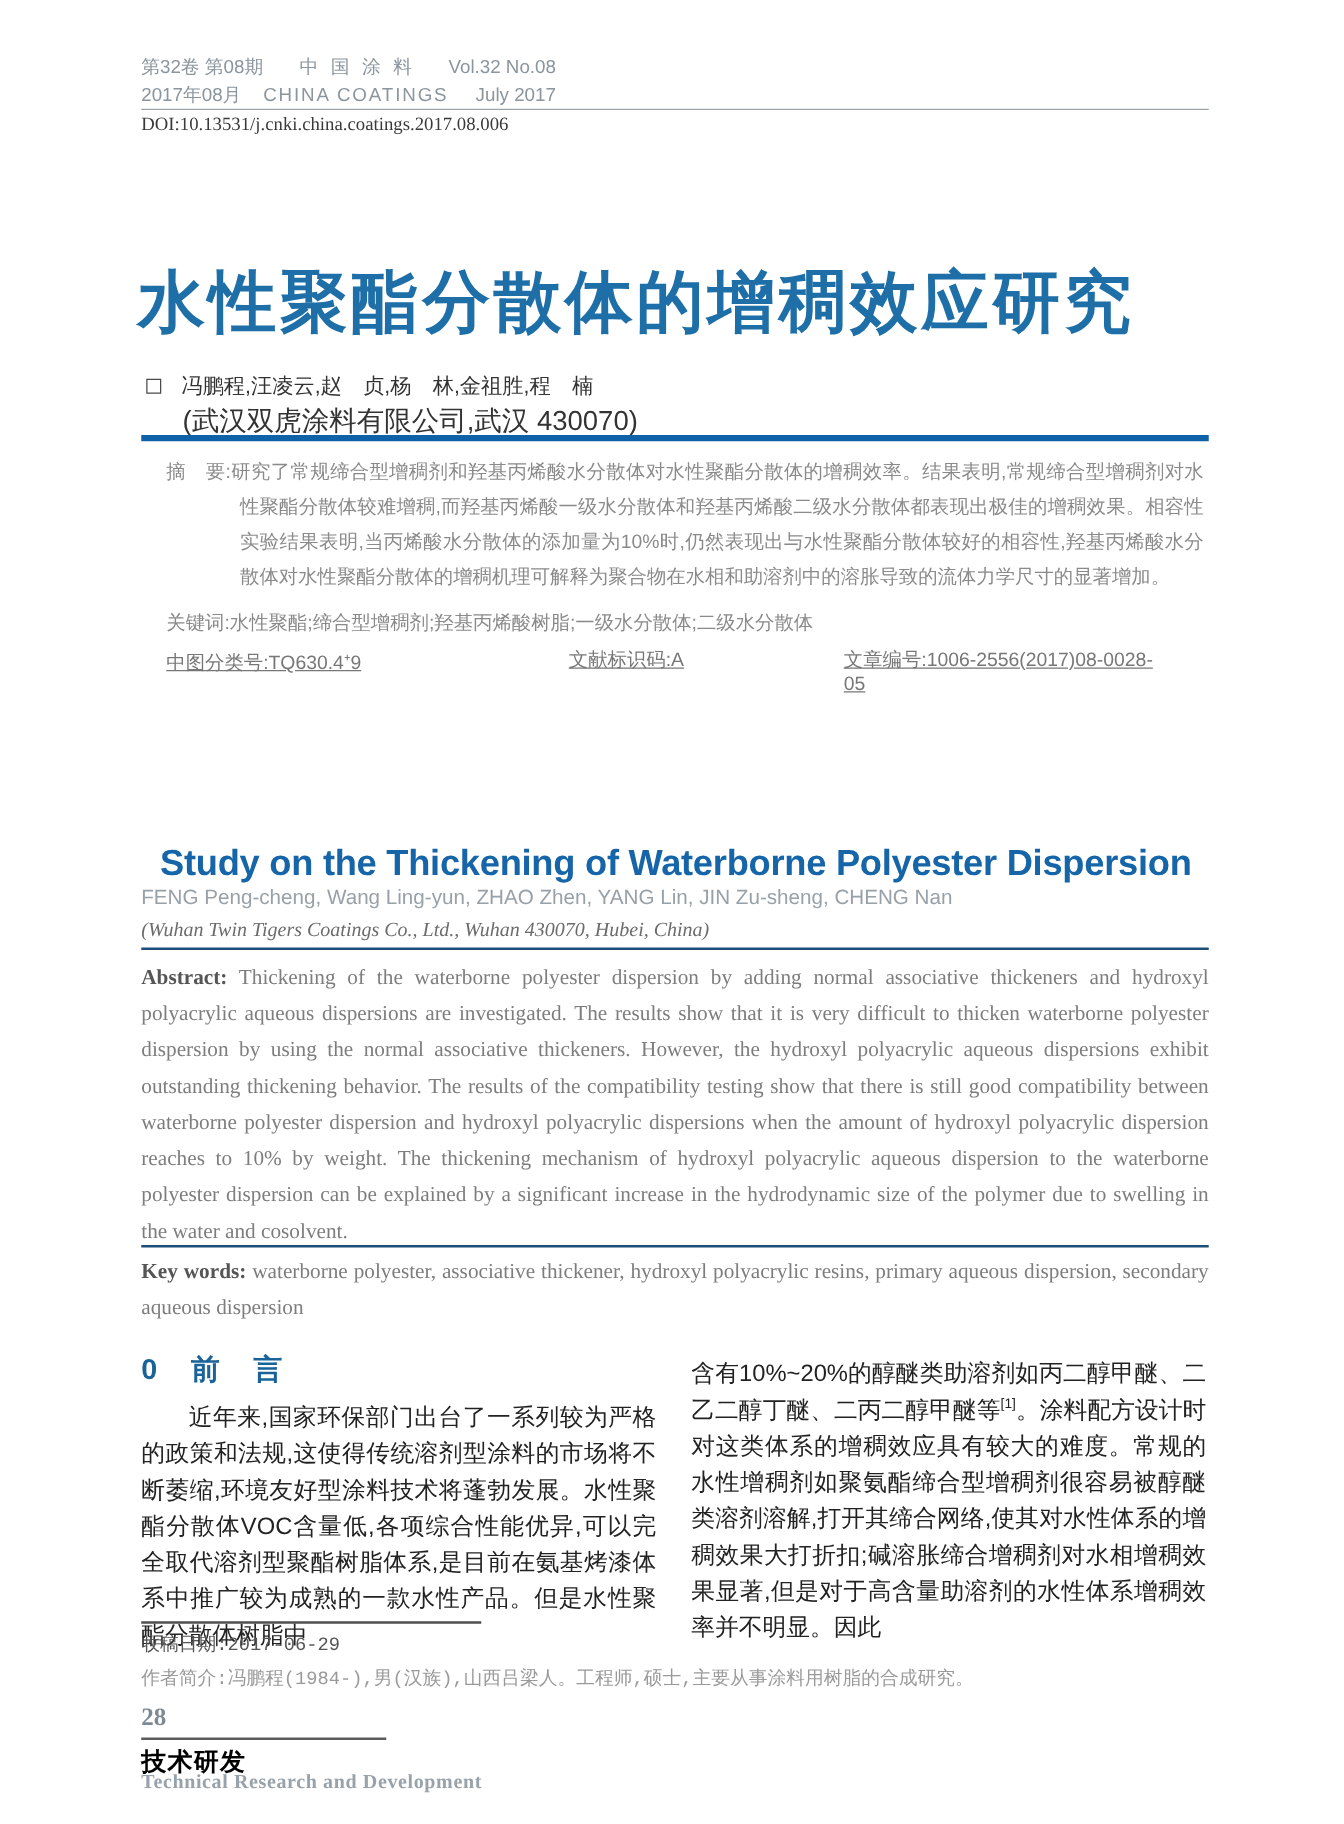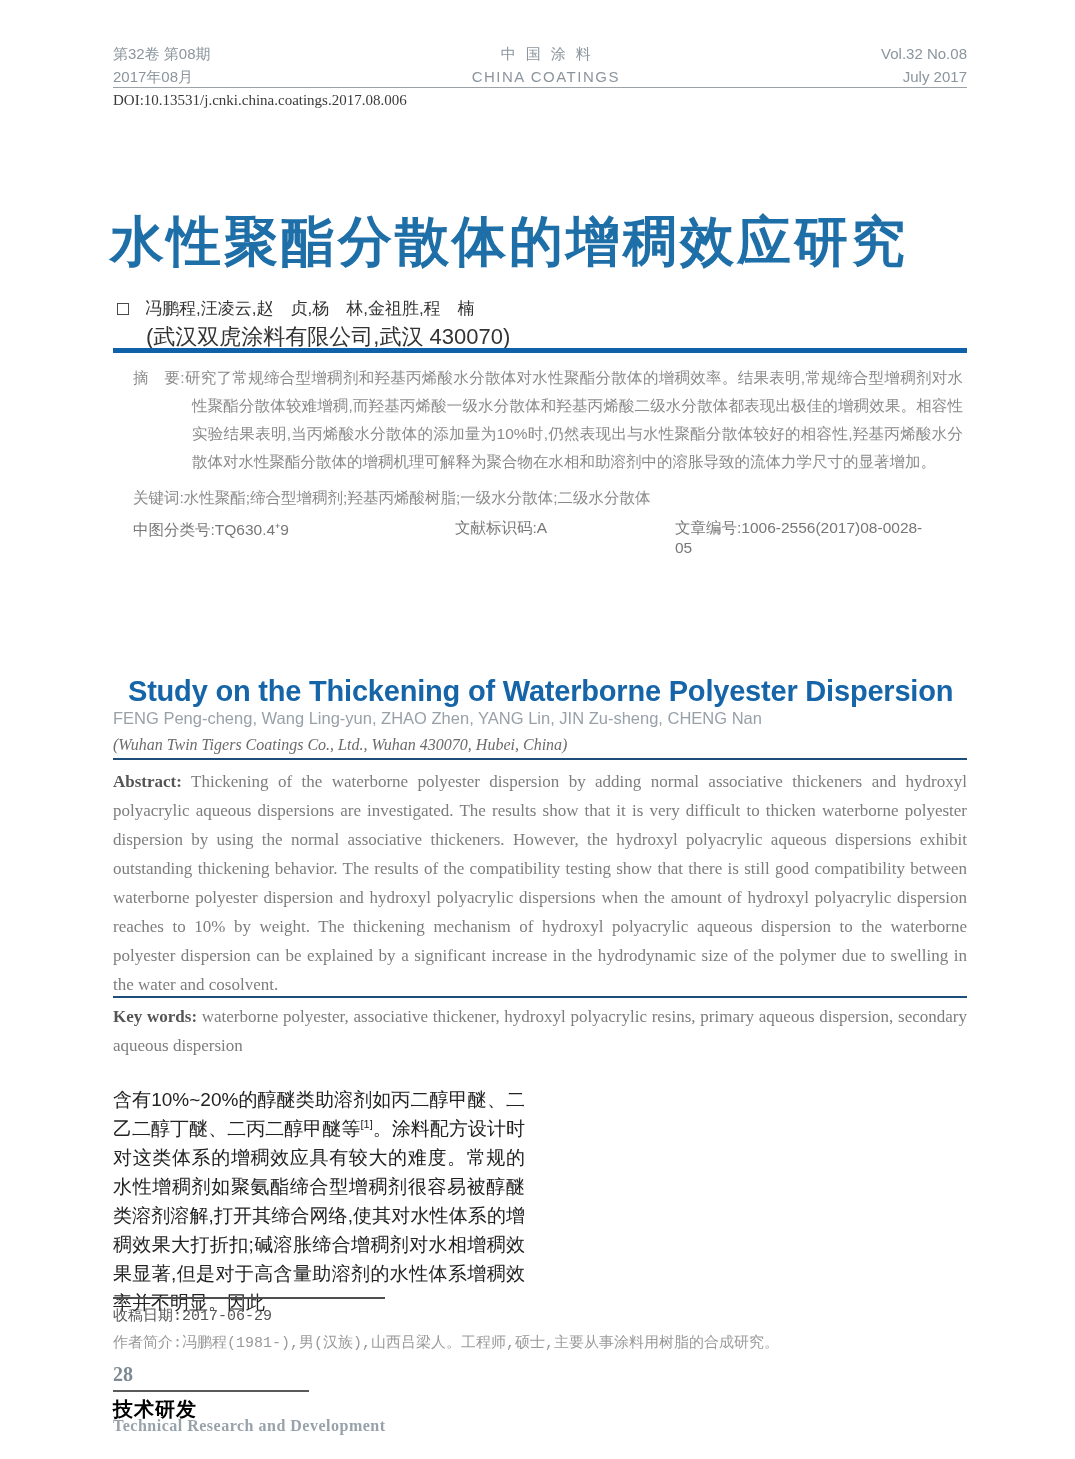--- a/index.html
+++ b/index.html
@@ -9,21 +9,21 @@
     width: 1075px;
     height: 1459px;
     background: #ffffff;
     font-family: "Liberation Sans", sans-serif;
     overflow: hidden;
   }
 
   
   .journal-header {
     position: absolute; left: 113px; right: 108px; top: 42px;
-    display: flex; justify-content: space-between;
+    display: flex; 
     color: #8b959d; font-size: 15px; line-height: 23px;
   }
   .jh-center { text-align: center; }
   .jh-right { text-align: right; }
   .jh-name-cn { letter-spacing: 10px; padding-left: 10px; }
   .jh-name-en { letter-spacing: 1.5px; }
   .header-rule {
     position: absolute; left: 113px; right: 108px; top: 87px;
     height: 1px; background: #9aa2a8;
   }
@@ -64,21 +64,21 @@
   }
   .abstract-cn p {
     margin: 0; padding-left: 59px; text-indent: -59px; text-align: justify;
   }
   .keywords-cn {
     position: absolute; left: 133px; top: 488px;
     font-size: 15.5px; color: #8a8a8a;
   }
   .classification {
     position: absolute; left: 133px; right: 138px; top: 518px;
-    font-size: 15.5px; color: #777777; display: flex;
+    font-size: 15.5px; color: #777777; display: flex; text-decoration: underline;
   }
   .classification .clc { width: 322px; flex: 0 0 auto; }
   .classification .doccode { width: 220px; flex: 0 0 auto; }
   .classification .artid { flex: 1; }
 
   
   .title-en {
     position: absolute; left: 112px; top: 659px; margin: 16px;
     font-size: 29px; font-weight: bold; color: #1565a8;
     letter-spacing: -0.2px; white-space: nowrap;
@@ -211,31 +211,35 @@
     <p>
       <span class="label-en">Abstract:</span><span> Thickening of the waterborne polyester dispersion by adding normal associative thickeners and hydroxyl polyacrylic aqueous dispersions are investigated. The results show that it is very difficult to thicken waterborne polyester dispersion by using the normal associative thickeners. However, the hydroxyl polyacrylic aqueous dispersions exhibit outstanding thickening behavior. The results of the compatibility testing show that there is still good compatibility between waterborne polyester dispersion and hydroxyl polyacrylic dispersions when the amount of hydroxyl polyacrylic dispersion reaches to 10% by weight. The thickening mechanism of hydroxyl polyacrylic aqueous dispersion to the waterborne polyester dispersion can be explained by a significant increase in the hydrodynamic size of the polymer due to swelling in the water and cosolvent.</span>
     </p>
     <p class="kw">
       <span class="label-en">Key words:</span><span> waterborne polyester, associative thickener, hydroxyl polyacrylic resins, primary aqueous dispersion, secondary aqueous dispersion</span>
     </p>
   </div>
   <div class="rule-en-bottom"></div>
 
   <div class="body-columns">
+    <div class="col">
+      <h3 class="intro-heading">0　前　言</h3>
+      <p class="indent">近年来,国家环保部门出台了一系列较为严格的政策和法规,这使得传统溶剂型涂料的市场将不断萎缩,环境友好型涂料技术将蓬勃发展。水性聚酯分散体VOC含量低,各项综合性能优异,可以完全取代溶剂型聚酯树脂体系,是目前在氨基烤漆体系中推广较为成熟的一款水性产品。但是水性聚酯分散体树脂中</p>
+    </div>
     <div class="col col-right">
       <p>
         <span>含有10%~20%的醇醚类助溶剂如丙二醇甲醚、二乙二醇丁醚、二丙二醇甲醚等</span><sup class="cite">[1]</sup><span>。涂料配方设计时对这类体系的增稠效应具有较大的难度。常规的水性增稠剂如聚氨酯缔合型增稠剂很容易被醇醚类溶剂溶解,打开其缔合网络,使其对水性体系的增稠效果大打折扣;碱溶胀缔合增稠剂对水相增稠效果显著,但是对于高含量助溶剂的水性体系增稠效率并不明显。因此</span>
       </p>
     </div>
   </div>
 
   <div class="footnote-rule"></div>
   <div class="footnote">
     <div class="fn-received">收稿日期:2017-06-29</div>
-    <div class="fn-bio">作者简介:冯鹏程(1981-),男(汉族),山西吕梁人。工程师,硕士,主要从事涂料用树脂的合成研究。</div>
+    <div class="fn-bio">作者简介:冯鹏程(1984-),男(汉族),山西吕梁人。工程师,硕士,主要从事涂料用树脂的合成研究。</div>
   </div>
 
   <div class="footer-page-num">28</div>
   <div class="footer-rule"></div>
   <div class="footer-col-cn">技术研发</div>
   <div class="footer-col-en">Technical Research and Development</div>
 
 </div>
 
 </body></html>

